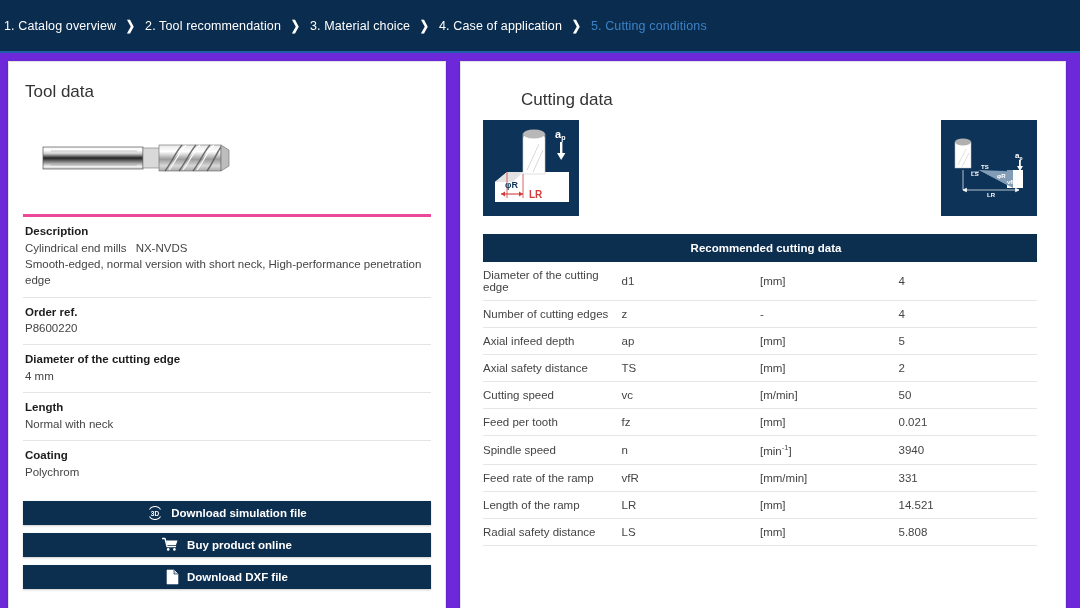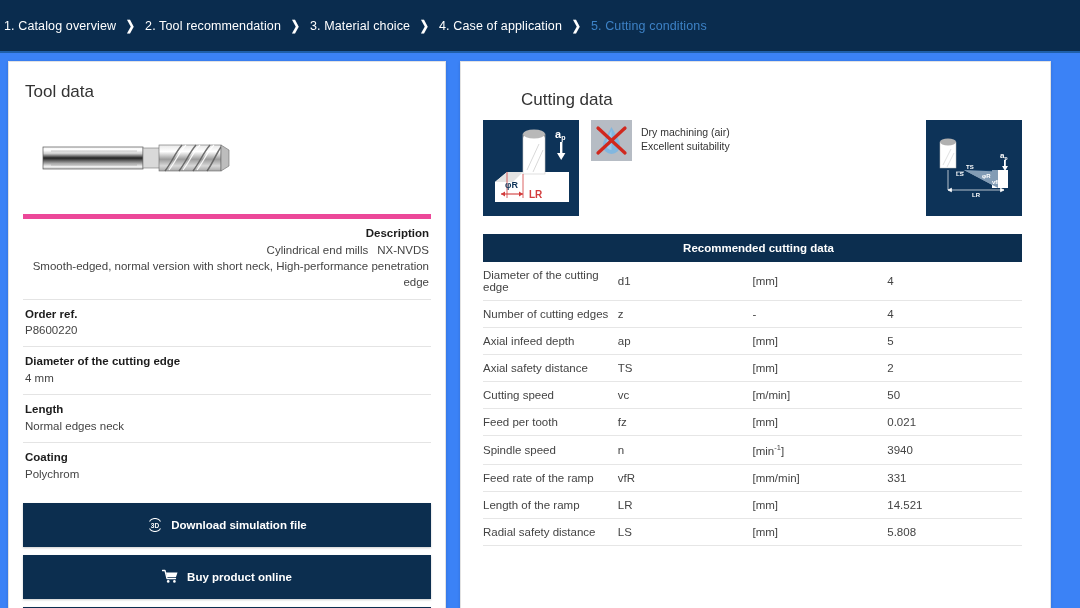--- a/index.html
+++ b/index.html
@@ -32,22 +32,22 @@
     font-size: 13px;
     font-weight: bold;
     margin: 0 9px;
     transform: scaleX(.85);
   }
 
   
   .page {
     position: relative;
     width: 1080px; height: 555px;
-    background: #3b82f6;
-    padding: 8px 29px 0 8px;
+    background: #6d28d9;
+    padding: 8px 14px 0 8px;
     display: flex;
     gap: 14px;
   }
 
   .panel {
     background: #ffffff;
     border: 1px solid #e2e2e2;
     box-shadow: 0 1px 3px rgba(0,0,0,.14);
     height: 553px;
   }
@@ -68,36 +68,36 @@
     display: flex; align-items: center;
     padding-left: 32px;
   }
 
   
   .specs { margin: 0 14px; }
   .spec-row {
     border-top: 1px solid #e4e4e4;
     padding: 7px 2px 8px 2px;
   }
-  .spec-row:first-child { border-top: 5px solid #ec4899; text-align: right; }
+  .spec-row:first-child { border-top: 3px solid #ec4899; }
   .spec-label {
     font-size: 11.5px; font-weight: bold; color: #1c1c1c;
     line-height: 1.35;
   }
   .spec-value {
     font-size: 11.5px; color: #444444; line-height: 1.42;
   }
   .spec-value .gap { display: inline-block; width: 9px; }
 
   
   .btns { padding: 13px 14px 0 14px; }
   .btn {
     display: flex; align-items: center; justify-content: center;
     gap: 8px;
-    height: 44px;
+    height: 24px;
     background: #0c2e4f;
     color: #ffffff;
     font-size: 11.5px;
     font-weight: bold;
     margin-bottom: 8px;
     cursor: pointer;
     border: none;
     width: 100%;
     font-family: "Liberation Sans", sans-serif;
     box-shadow: 0 1px 2px rgba(0,0,0,.2);
@@ -242,21 +242,21 @@
         <div class="spec-row">
           <div class="spec-label">Order ref.</div>
           <div class="spec-value">P8600220</div>
         </div>
         <div class="spec-row">
           <div class="spec-label">Diameter of the cutting edge</div>
           <div class="spec-value">4 mm</div>
         </div>
         <div class="spec-row">
           <div class="spec-label">Length</div>
-          <div class="spec-value">Normal edges neck</div>
+          <div class="spec-value">Normal with neck</div>
         </div>
         <div class="spec-row">
           <div class="spec-label">Coating</div>
           <div class="spec-value">Polychrom</div>
         </div>
       </div>
 
     <div class="btns">
 
       <button class="btn">
@@ -323,37 +323,20 @@
           <text x="46" y="78" font-size="10" font-weight="bold" fill="#d23c3c" font-family="Liberation Sans, sans-serif">LR</text>
           <text x="22" y="68" font-size="9" font-weight="bold" fill="#0d3358" font-family="Liberation Sans, sans-serif">φR</text>
           <text x="72" y="18" font-size="11" font-weight="bold" fill="#ffffff" font-family="Liberation Sans, sans-serif">a<tspan font-size="7" dy="2">p</tspan></text>
           <g fill="#ffffff">
             <rect x="77" y="22" width="2.4" height="12"></rect>
             <path d="M74 33 h8.4 l-4.2 7 z"></path>
           </g>
         </svg>
       </div>
 
-      <div class="dry-block">
-        <div class="dry-icon">
-          <svg width="41" height="41" viewBox="0 0 41 41">
-            <rect width="41" height="41" fill="#b6bcc4"></rect>
-            <path d="M20.5 7 C15 17 12 21 12 25.5 A8.5 8.5 0 0 0 29 25.5 C29 21 26 17 20.5 7 Z" fill="#7fb6e0" opacity="0.95"></path>
-            <path d="M20.5 10 C17 18 15 21 15 25 A5.5 5.5 0 0 0 20.5 30 Z" fill="#a8d2ef" opacity="0.7"></path>
-            <g stroke="#d0281e" stroke-width="3.3" stroke-linecap="round">
-              <line x1="7" y1="8" x2="34" y2="33"></line>
-              <line x1="34" y1="8" x2="7" y2="33"></line>
-            </g>
-          </svg>
-        </div>
-        <div class="dry-text">
-          <div>Dry machining (air)</div>
-          <div>Excellent suitability</div>
-        </div>
-      </div>
 
       <div class="ramp-img-right">
         <svg width="96" height="96" viewBox="0 0 96 96">
           <rect width="96" height="96" fill="#0d3358"></rect>
           <rect x="14" y="22" width="16" height="26" fill="#ffffff" stroke="#bbb" stroke-width="0.5"></rect>
           <ellipse cx="22" cy="22" rx="8" ry="3.4" fill="#b0b0b0"></ellipse>
           <g stroke="#d0d0d0" stroke-width="0.8" opacity=".8">
             <line x1="17" y1="45" x2="25" y2="29"></line>
             <line x1="21" y1="47" x2="28" y2="33"></line>
           </g>

